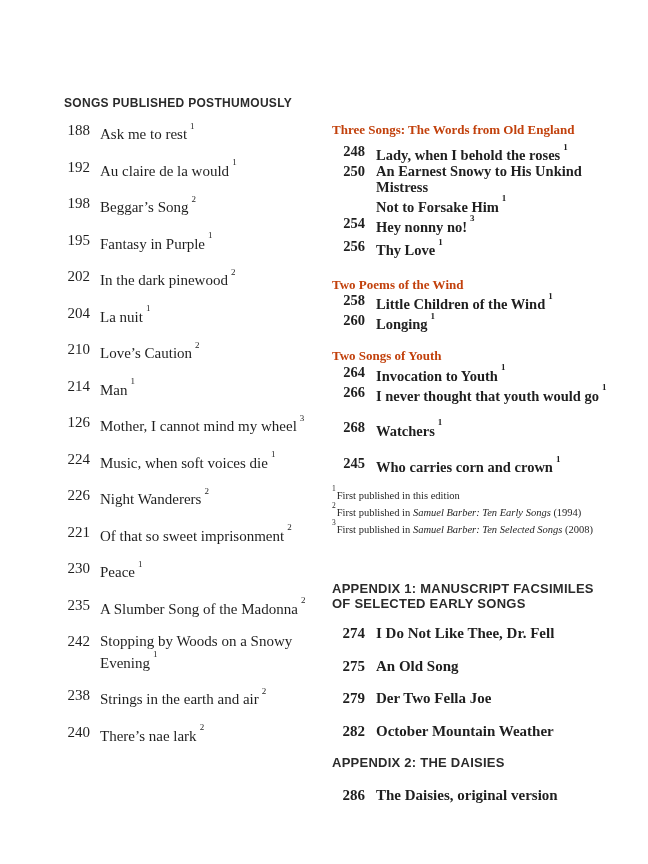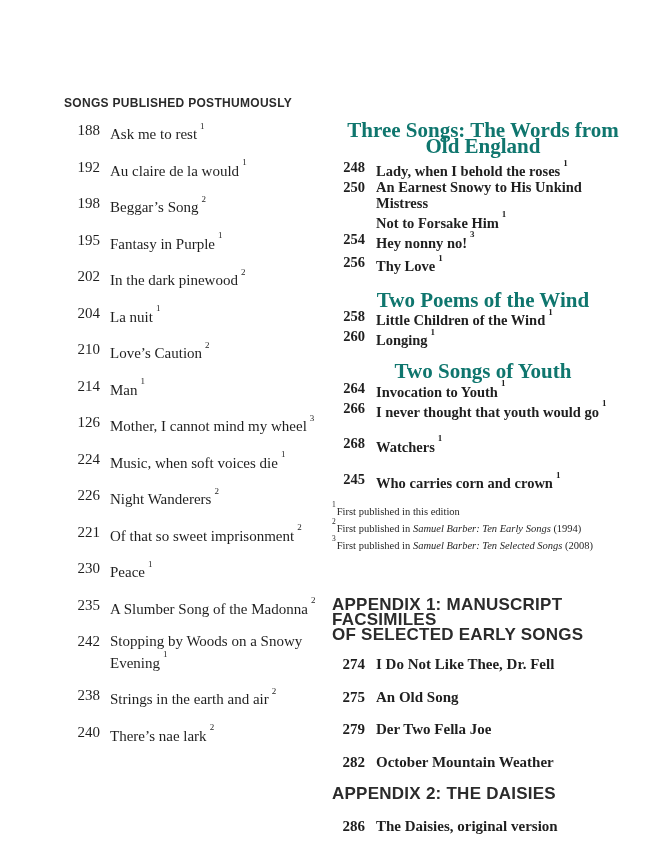--- a/index.html
+++ b/index.html
@@ -12,57 +12,57 @@
   }
   .page { position: relative; width: 648px; height: 864px; background: #ffffff; }
 
   .main-title {
     position: absolute; left: 64px; top: 88px;
     font-family: "Liberation Sans", sans-serif;
     font-weight: 700; font-size: 12px; letter-spacing: 0.3px;
     color: #2b2b2b;
   }
 
-  .left-col  { position: absolute; left: 64px;  top: 122px; width: 262px; }
+  .left-col  { position: absolute; left: 54px;  top: 122px; width: 262px; }
   .right-col { position: absolute; left: 332px; top: 122px; width: 302px; }
 
   
   .entry { display: flex; align-items: flex-start; }
   .num   { flex-shrink: 0; text-align: right; }
   .ttl   { white-space: pre-line; }
   .sup   { font-size: 9px; position: relative; top: -4.5px; margin-left: 3px; }
 
   
   .left-col .entry { font-size: 15px; line-height: 17.5px; margin-bottom: 15px; }
   .left-col .num   { width: 36px; }
   .left-col .ttl   { margin-left: 10px; max-width: 214px; }
 
   
   .right-col .entry { font-size: 14.5px; line-height: 16px; font-weight: bold; }
   .right-col .num   { width: 33px; }
   .right-col .ttl   { margin-left: 11px; max-width: 256px; }
 
   .group-heading {
-    font-size: 21px; font-weight: 700; line-height: 16px;
-    margin: 0 0 5px 0; color: #0f766e; text-align: center;
+    font-size: 13px; font-weight: 700; line-height: 16px;
+    margin: 0 0 5px 0; color: #c2410c;
   }
   .gh2 { line-height: 15px; margin: 19px 0 0 0; }
   .gh3 { line-height: 15px; margin: 16px 0 1px 0; }
 
   .solo-1 { margin-top: 4px; }
   .solo-2 { margin-top: 15px; }
   .solo-3 { margin-top: 17px; }
 
   .footnotes { margin-top: 10px; font-size: 10.5px; line-height: 13.5px; color: #262626; }
   .fn-sup { font-size: 7.5px; position: relative; top: -3.5px; margin-right: 1px; }
   .fn i { font-style: italic; }
 
   .appendix-heading {
     font-family: "Liberation Sans", sans-serif;
-    font-weight: 700; font-size: 17px; letter-spacing: 0.25px;
+    font-weight: 700; font-size: 13px; letter-spacing: 0.25px;
     line-height: 15px; color: #2b2b2b;
     white-space: pre-line;
   }
   .a1h { margin-top: 45px; }
   .a2h { margin-top: 10px; }
 
   .appendix-entries .entry { font-size: 15px; line-height: 17px; margin-bottom: 15.5px; }
   .appendix-entries .entry:first-child { margin-top: 14px; }
   .a2-entry { margin-top: 17px !important; }
 </style>

